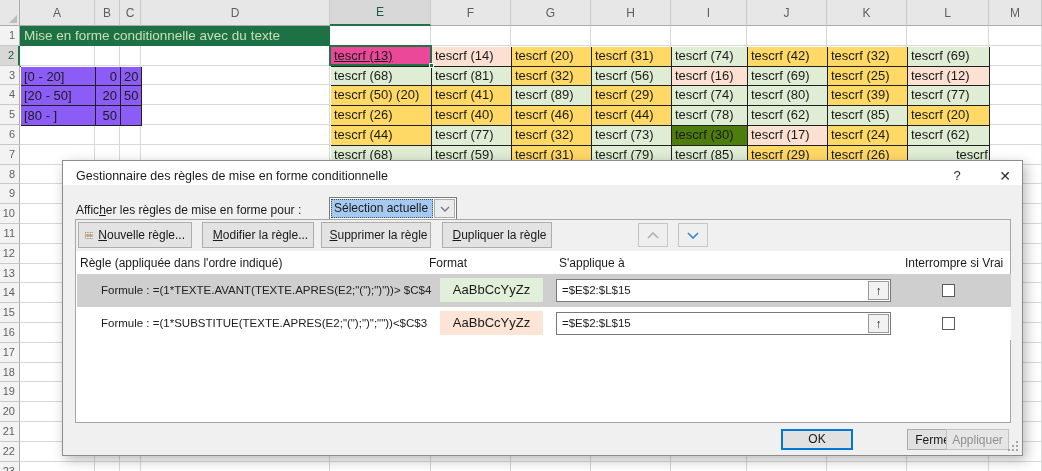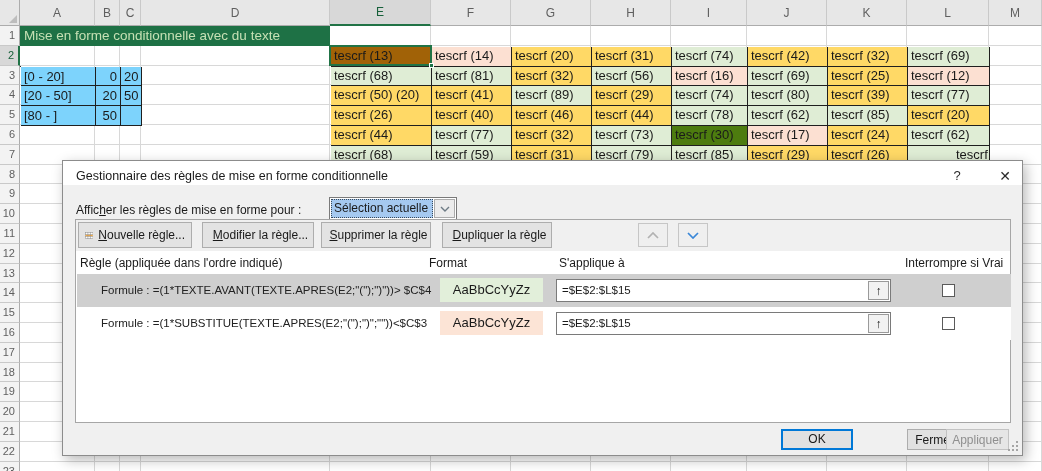--- a/index.html
+++ b/index.html
@@ -18,21 +18,21 @@
   .colhdr.sel{background:#D8D8D8;border-bottom:2px solid var(--accent,#217346);color:#17603A;}
   .rowhdr{position:absolute;left:0;width:20px;background:#F3F3F3;color:#5F5F5F;font-size:11px;
           text-align:right;padding-right:4px;display:block;line-height:19.8px;
           border-right:1px solid #ACACAC;border-bottom:1px solid #C9C9C9;}
   .rowhdr.sel{background:#D8D8D8;border-right:2px solid var(--accent,#217346);color:#17603A;}
   .vline{position:absolute;top:26px;bottom:0;width:1px;background:#D8D8D8;}
   .hline{position:absolute;left:20px;right:0;height:1px;background:#D8D8D8;}
   .title-cell{position:absolute;left:20px;top:26px;width:310px;height:20px;
           background:var(--title-bg,#1E7145);color:var(--title-fg,#C6E0B4);
           font-size:13.5px;line-height:20px;padding-left:4px;white-space:nowrap;overflow:hidden;}
-  .rt-cell{position:absolute;background:#7dd3fc;font-size:13px;line-height:19px;color:#1a1a1a;
+  .rt-cell{position:absolute;background:#8b5cf6;font-size:13px;line-height:19px;color:#1a1a1a;
           border-right:1px solid #1f1f1f;border-bottom:1px solid #1f1f1f;padding:0 3px;white-space:nowrap;}
   .rt-cell.num{text-align:right;}
   #rangeTable{position:absolute;border-left:1px solid #1f1f1f;border-top:1px solid #1f1f1f;}
   #dataGrid{position:absolute;border-left:1px solid #1f1f1f;border-top:1px solid #1f1f1f;}
   .dcell{position:absolute;font-size:13px;line-height:18.5px;color:#1a1a1a;padding-left:3px;
           border-right:1px solid #1f1f1f;border-bottom:1px solid #1f1f1f;white-space:nowrap;overflow:hidden;}
   .active-cell{position:absolute;left:329px;top:45px;width:103px;height:21px;
           border:2px solid var(--accent,#217346);pointer-events:auto;}
   .fill-handle{position:absolute;right:-4px;bottom:-4px;width:5px;height:5px;
           background:var(--accent,#217346);border:1px solid #fff;}
@@ -180,21 +180,21 @@
       <div class="rt-cell num" style="left: 75px; top: 0px; width: 25px; height: 19.8px;">0</div>
       <div class="rt-cell num" style="left: 100px; top: 0px; width: 21px; height: 19.8px;">20</div>
       <div class="rt-cell" style="left: 0px; top: 19.8px; width: 75px; height: 19.8px;">[20 - 50]</div>
       <div class="rt-cell num" style="left: 75px; top: 19.8px; width: 25px; height: 19.8px;">20</div>
       <div class="rt-cell num" style="left: 100px; top: 19.8px; width: 21px; height: 19.8px;">50</div>
       <div class="rt-cell" style="left: 0px; top: 39.6px; width: 75px; height: 19.8px;">[80 - ]</div>
       <div class="rt-cell num" style="left: 75px; top: 39.6px; width: 25px; height: 19.8px;">50</div>
       <div class="rt-cell num" style="left: 100px; top: 39.6px; width: 21px; height: 19.8px;"></div>
     </div>
   <div id="dataGrid" style="left: 330px; top: 45.8px;">
-      <div class="dcell" style="left: 0px; top: 0px; width: 101px; height: 19.8px; background: #a16207;">tescrf (13)</div>
+      <div class="dcell" style="left: 0px; top: 0px; width: 101px; height: 19.8px; background: #ec4899; text-decoration: underline;">tescrf (13)</div>
       <div class="dcell" style="left: 101px; top: 0px; width: 80px; height: 19.8px; background: rgb(252, 224, 210);">tescrf (14)</div>
       <div class="dcell" style="left: 181px; top: 0px; width: 80px; height: 19.8px; background: rgb(255, 217, 102);">tescrf (20)</div>
       <div class="dcell" style="left: 261px; top: 0px; width: 80px; height: 19.8px; background: rgb(255, 217, 102);">tescrf (31)</div>
       <div class="dcell" style="left: 341px; top: 0px; width: 76px; height: 19.8px; background: rgb(223, 237, 213);">tescrf (74)</div>
       <div class="dcell" style="left: 417px; top: 0px; width: 80px; height: 19.8px; background: rgb(255, 217, 102);">tescrf (42)</div>
       <div class="dcell" style="left: 497px; top: 0px; width: 80px; height: 19.8px; background: rgb(255, 217, 102);">tescrf (32)</div>
       <div class="dcell" style="left: 577px; top: 0px; width: 82px; height: 19.8px; background: rgb(223, 237, 213);">tescrf (69)</div>
       <div class="dcell" style="left: 0px; top: 19.8px; width: 101px; height: 19.8px; background: rgb(223, 237, 213);">tescrf (68)</div>
       <div class="dcell" style="left: 101px; top: 19.8px; width: 80px; height: 19.8px; background: rgb(223, 237, 213);">tescrf (81)</div>
       <div class="dcell" style="left: 181px; top: 19.8px; width: 80px; height: 19.8px; background: rgb(255, 217, 102);">tescrf (32)</div>

